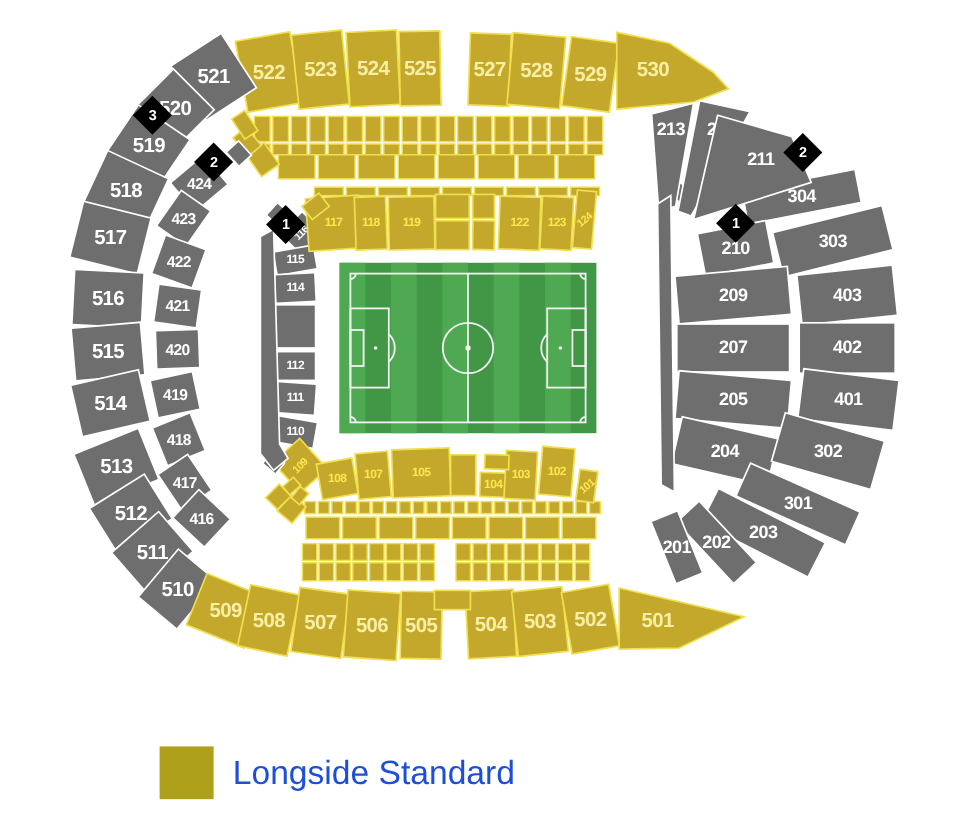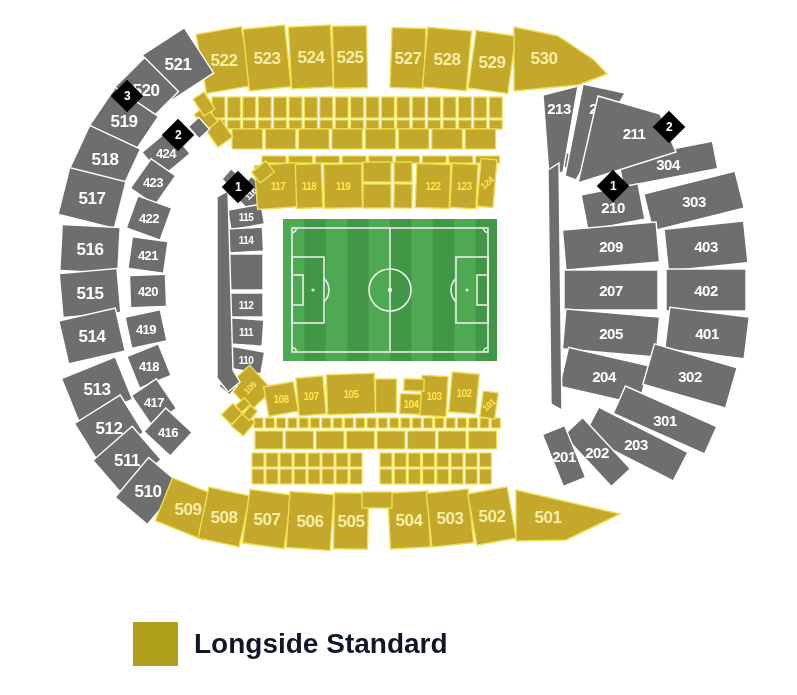--- a/index.html
+++ b/index.html
@@ -3,21 +3,21 @@
 <meta charset="utf-8">
 <style>
   html,body{margin:0;padding:0;background:#ffffff;}
   .stage{position:relative;width:797px;height:695px;background:#fff;overflow:hidden;
          font-family:"Liberation Sans",sans-serif;}
   .stage svg{position:absolute;left:0;top:0;}
   svg text{font-family:"Liberation Sans","DejaVu Sans",sans-serif;font-weight:bold;
            pointer-events:none;letter-spacing:-0.5px;}
   .legend{position:absolute;left:133px;top:622px;display:flex;align-items:center;gap:16px;}
   .legend .swatch{display:inline-block;width:45px;height:44px;}
-  .legend .legend-label{font-size:28px;font-weight:700;color:#0f172a;
+  .legend .legend-label{font-size:28px;font-weight:400;color:#1d4ed8;
                         font-family:"Liberation Sans","DejaVu Sans",sans-serif;}
 </style>
 </head>
 <body>
 
 <div class="stage">
   <svg width="797" height="695" viewBox="0 0 797 695" xmlns="http://www.w3.org/2000/svg">
       <g>
         <rect x="283" y="219" width="214" height="142" fill="#419746"></rect>
         <rect x="283" y="219" width="21.4" height="142" fill="#4FA852"></rect>

